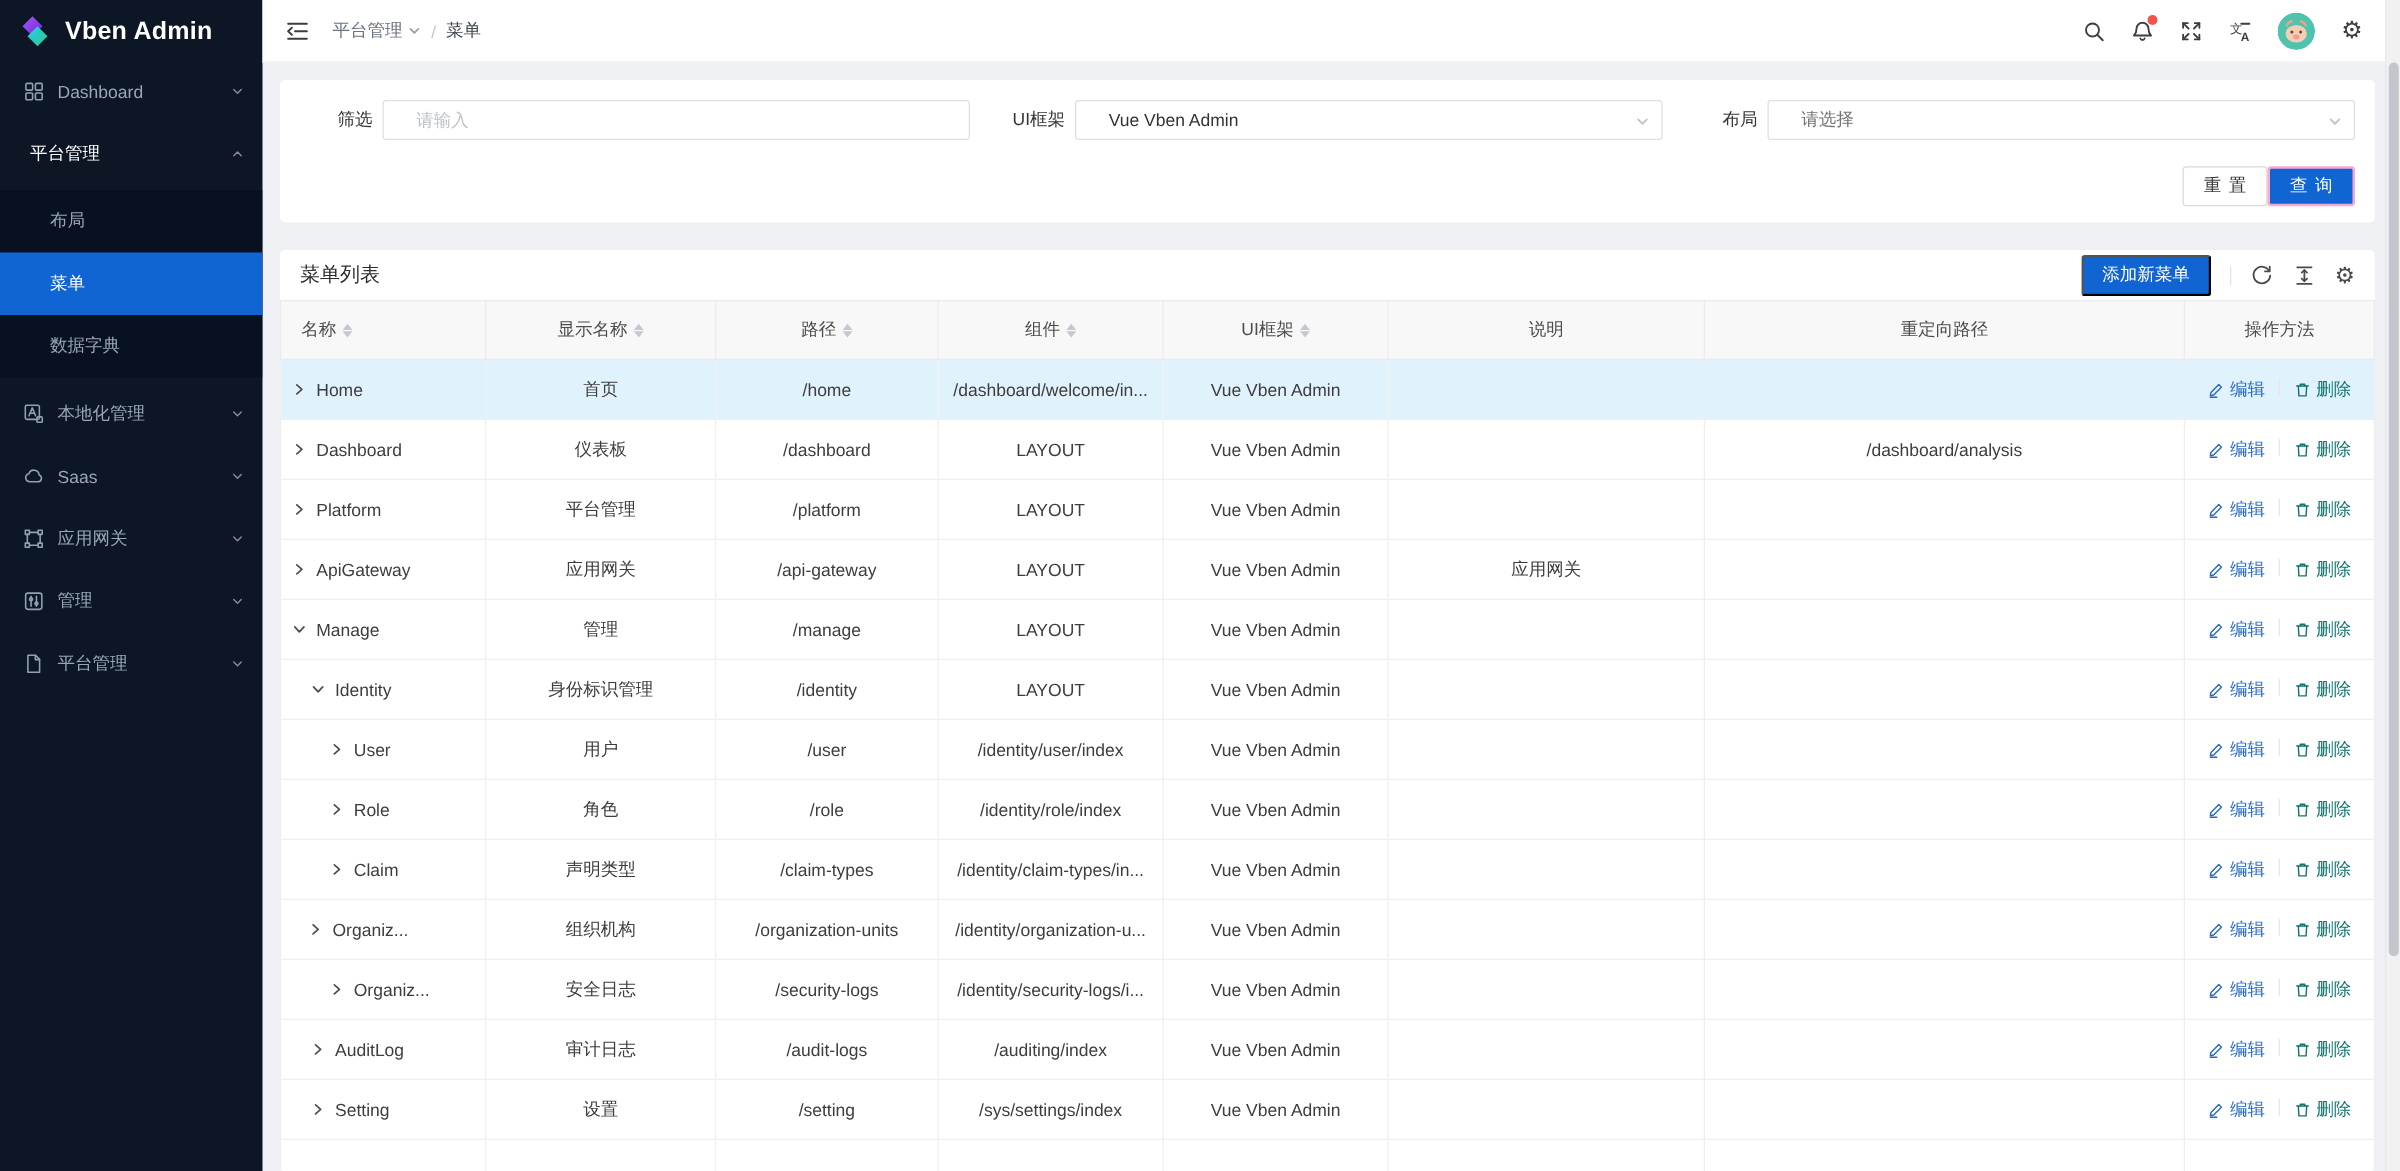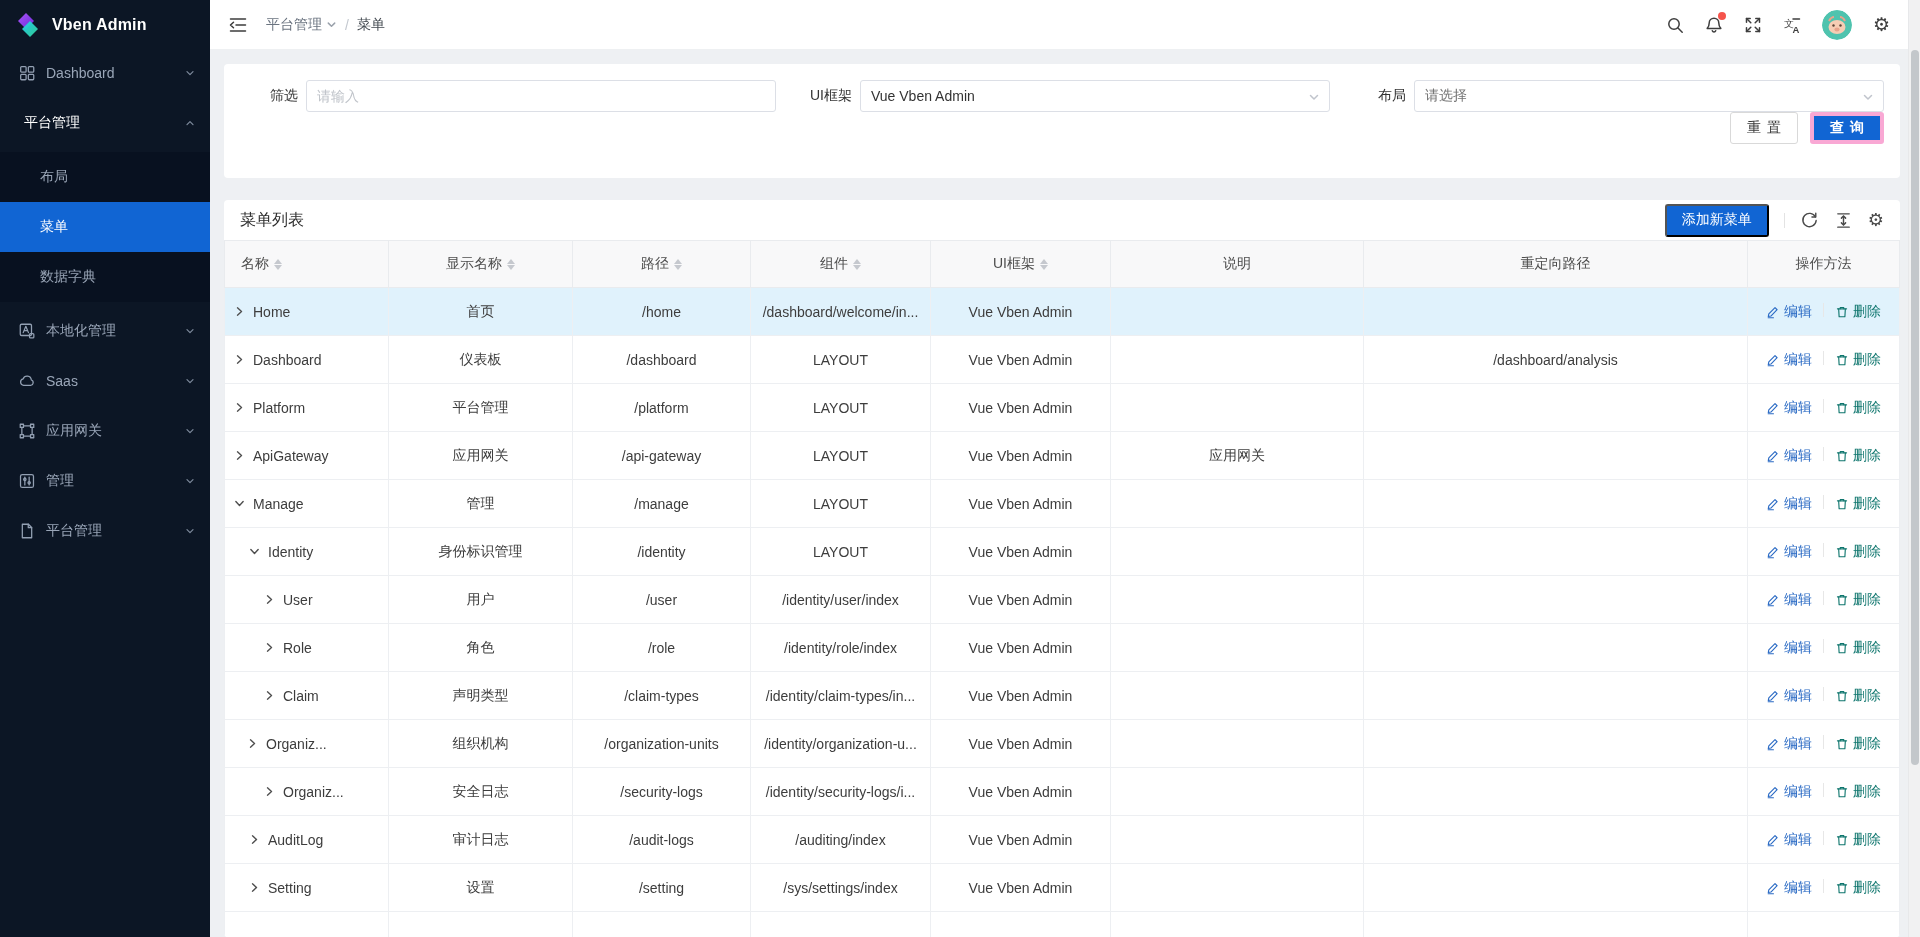--- a/index.html
+++ b/index.html
@@ -7,21 +7,21 @@
   body {
     font-family: "Liberation Sans", "DejaVu Sans", sans-serif;
     font-size: 14px; color: #333; background: #eef0f3;
   }
   svg { display:block; }
   .layout { display:flex; width:100%; height:100%; }
 
   
   .sidebar { width:210px; flex:0 0 210px; background:#0c1625; display:flex; flex-direction:column; }
   .logo-row { height:50px; display:flex; align-items:center; padding-left:14px; gap:10px; cursor:pointer; }
-  .brand { color:#fff; font-weight:bold; font-size:16px; letter-spacing:.2px; }
+  .brand { color:#fff; font-weight:bold; font-size:20px; letter-spacing:.2px; }
   .menu { flex:1; padding-top:2px; overflow:hidden; }
   .menu-item { height:42px; margin-bottom:8px; display:flex; align-items:center;
                padding:0 14px 0 18px; gap:10px; color:#9aa6b8; cursor:pointer; font-size:14px; }
   .menu-item .mi-icon { width:18px; height:18px; color:#93a0b3; }
   .menu-item .mi-icon svg { width:18px; height:18px; fill:none; stroke:currentColor; stroke-width:1.4; stroke-linecap:round; stroke-linejoin:round; }
   .menu-item .label { flex:1; white-space:nowrap; overflow:hidden; }
   .menu-item .chev { width:12px; height:12px; color:#7f8b9d; }
   .menu-item .chev svg { width:12px; height:12px; fill:none; stroke:currentColor; stroke-width:1.6; stroke-linecap:round; stroke-linejoin:round; }
   .menu-group-header { padding-left:24px; color:#ffffff; }
   .submenu { background:#081120; }
@@ -51,32 +51,32 @@
   
   .content { flex:1; padding:14px 8px 0 14px; overflow:hidden; }
   .card { background:#fff; border-radius:4px; }
 
   .filter-card { height:114px; padding:16px 16px 0 16px; margin-bottom:22px; }
   .filter-row { display:flex; }
   .fgroup { flex:1; display:flex; align-items:center; margin-right:18px; }
   .fgroup:last-child { margin-right:0; }
   .flabel { min-width:58px; text-align:right; margin-right:8px; color:#333; white-space:nowrap; }
   .fcontrol { flex:1; height:32px; border:1px solid #dcdfe6; border-radius:3px; background:#fff;
-              display:flex; align-items:center; padding:0 10px; position:relative; cursor:pointer; }
+              display:flex; align-items:center; padding:0 26px; position:relative; cursor:pointer; }
   .fcontrol input { border:none; outline:none; width:100%; font:inherit; color:#333; background:transparent; }
   .fcontrol input::placeholder { color:#bfc3c9; }
   .sel-value { color:#333; }
   .sel-placeholder { color:#737373; }
   .sel-caret { position:absolute; right:9px; top:10px; width:12px; height:12px; color:#c0c4cc; }
   .sel-caret svg { width:12px; height:12px; fill:none; stroke:currentColor; stroke-width:1.5; stroke-linecap:round; stroke-linejoin:round; }
-  .filter-buttons { display:flex; justify-content:flex-end; gap:12px; }
+  .filter-buttons { display:flex; justify-content:flex-end; gap:0; margin-top:21px; }
   .btn { height:32px; display:flex; align-items:center; border-radius:3px; font-size:14px; cursor:pointer;
          letter-spacing:6px; padding:0 10px 0 16px; }
   .btn-default { background:#fff; border:1px solid #d9d9d9; color:#383838; }
-  .btn-primary { background:#1165d3; border:4px solid #f9a8d4; color:#fff;font-weight:bold; }
+  .btn-primary { background:#1165d3; border:2px solid #f9a8d4; color:#fff; }
 
   
   .table-card { height:737px; overflow:hidden; }
   .table-title-row { height:40px; display:flex; align-items:center; padding:0 16px; }
   .table-title { font-size:16px; color:#2d2d2d; font-weight:500; }
   .title-actions { margin-left:auto; display:flex; align-items:center; gap:15px; }
   .add-btn { height:33px; background:#1165d3; color:#fff; border-radius:3px; display:flex;
              align-items:center; padding:0 15px; font-size:14px; cursor:pointer; }
   .vdiv { width:1px; height:15px; background:#e3e3e3; }
   .tool-icon { width:19px; height:19px; color:#4a4a4a; cursor:pointer; }

